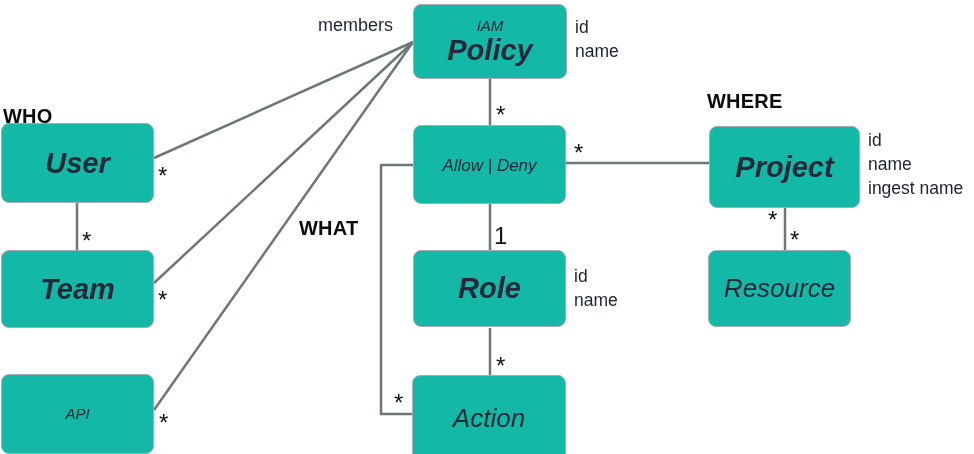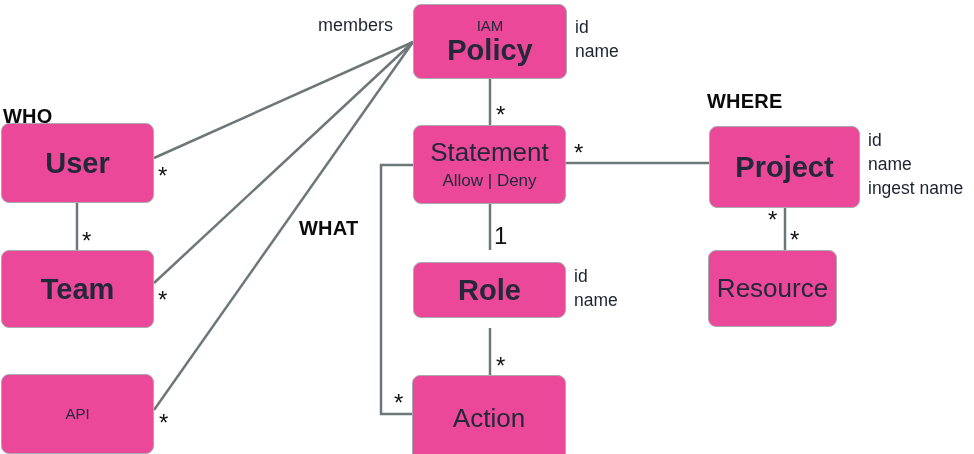--- a/index.html
+++ b/index.html
@@ -4,23 +4,23 @@
 <style>
   html,body { margin:0; padding:0; background:#ffffff; }
   .stage {
     position:relative; width:974px; height:454px; background:#ffffff;
     font-family:"Liberation Sans", sans-serif; overflow:hidden;
   }
   .edges { position:absolute; left:0; top:0; width:974px; height:454px; }
   .edges path { stroke:#6d7778; stroke-width:2.5; fill:none; }
   .entity {
     position:absolute; box-sizing:border-box;
-    background:#ec4899; border:1.5px solid #a7abaf; border-radius:8px;
+    background:#14b8a6; border:1.5px solid #a7abaf; border-radius:8px;
     display:flex; flex-direction:column; align-items:center; justify-content:center;
-    color:#23283a; text-align:center;
+    color:#23283a; text-align:center;font-style:italic;
   }
   .entity .name   { font-size:29px; font-weight:700; line-height:1.12; }
   .entity.plain .name { font-size:26px; font-weight:400; }
   .entity .kicker { font-size:15px; font-weight:400; line-height:1.15; }
   .entity .subtitle { font-size:17px; font-weight:400; margin-top:3px; }
   .attrs { position:absolute; font-size:17.5px; line-height:24px; color:#1c2230; white-space:nowrap; }
   .section-label { position:absolute; font-size:20px; font-weight:700; color:#0b0b0b; letter-spacing:.2px; line-height:1; }
   .edge-label { position:absolute; font-size:18px; color:#1f2533; line-height:1.2; white-space:nowrap; }
   .card { position:absolute; font-size:24px; color:#111111; line-height:1; }
 </style>
@@ -63,46 +63,45 @@
 
   <div class="entity" style="left:1px;top:250px;width:153px;height:78px;">
     <span class="name">Team</span>
   </div>
 
   <div class="entity" style="left:1px;top:374px;width:153px;height:80px;">
     <span class="kicker">API</span>
   </div>
 
   <div class="entity plain" style="left:413px;top:125px;width:153px;height:79px;">
-    <span class="name">Statement</span>
     <span class="subtitle">Allow | Deny</span>
   </div>
 
-  <div class="entity" style="left:413px;top:262px;width:153px;height:56px;">
+  <div class="entity" style="left:413px;top:250px;width:153px;height:77px;">
     <span class="name">Role</span>
   </div>
   <div class="attrs" style="left:574px;top:264px;">
     <div>id</div>
     <div>name</div>
   </div>
 
   <div class="entity plain" style="left:412px;top:375px;width:154px;height:88px;">
     <span class="name">Action</span>
   </div>
 
   <div class="entity" style="left:709px;top:126px;width:151px;height:82px;justify-content:center;">
     <span class="name">Project</span>
   </div>
   <div class="attrs" style="left:868px;top:128px;">
     <div>id</div>
     <div>name</div>
     <div>ingest name</div>
   </div>
 
-  <div class="entity plain" style="left:708px;top:250px;width:129px;height:77px;">
+  <div class="entity plain" style="left:708px;top:250px;width:143px;height:77px;">
     <span class="name">Resource</span>
   </div>
 
   <span class="card" style="left:158px;top:164px;">*</span>
   <span class="card" style="left:158px;top:288px;">*</span>
   <span class="card" style="left:159px;top:411px;">*</span>
   <span class="card" style="left:82px;top:229px;">*</span>
   <span class="card" style="left:496px;top:103px;">*</span>
   <span class="card" style="left:494px;top:224px;">1</span>
   <span class="card" style="left:496px;top:354px;">*</span>

